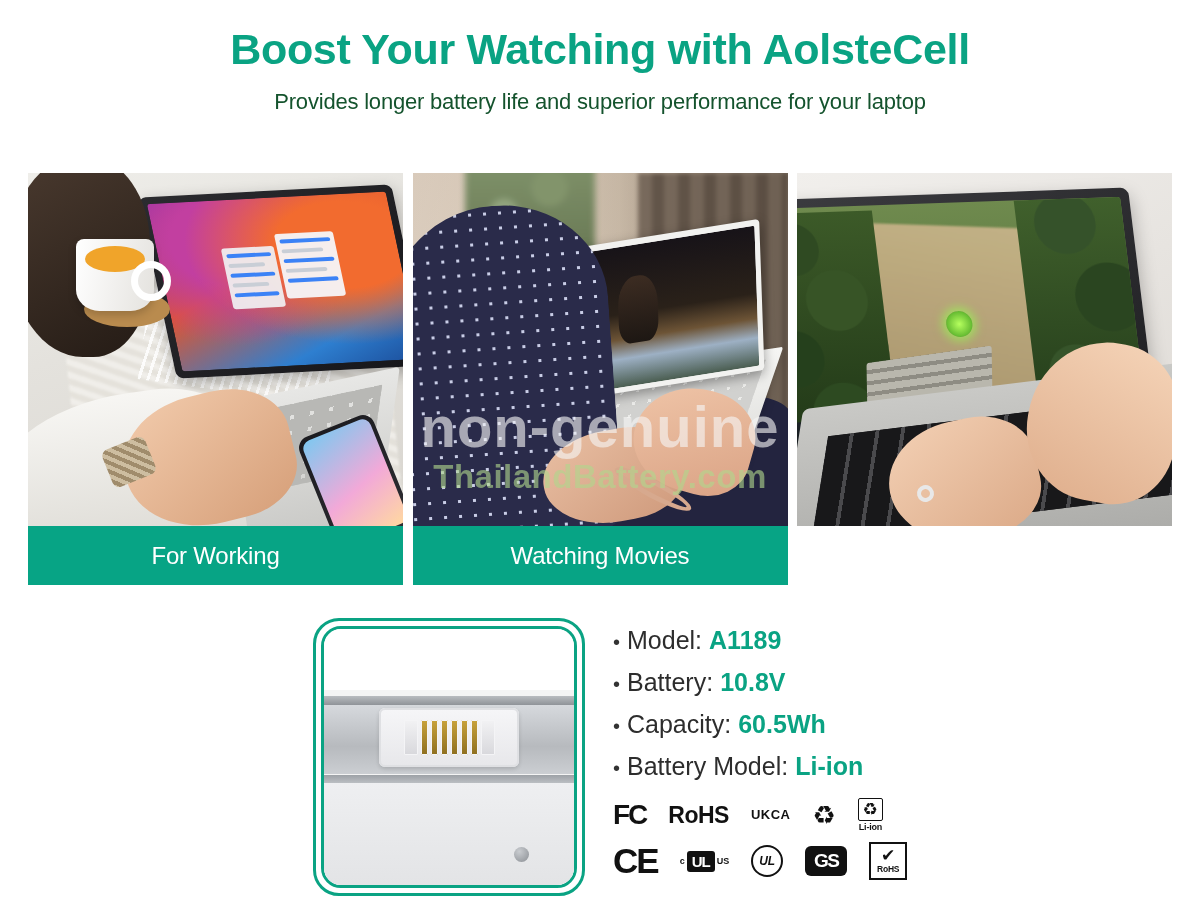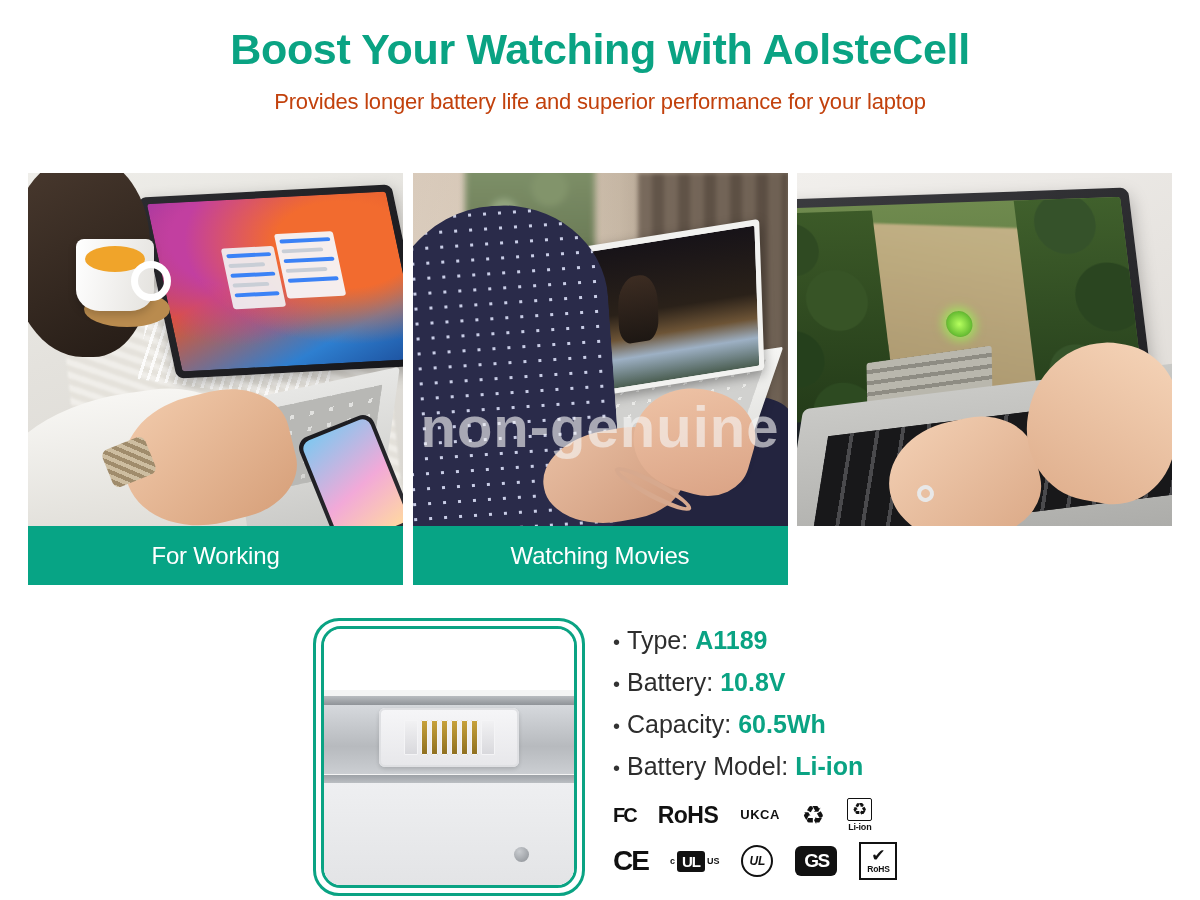--- a/index.html
+++ b/index.html
@@ -12,21 +12,21 @@
   }
   .page { position: relative; width: 1200px; height: 900px; background: #fff; }
 
   
   .header { width: 1200px; padding-top: 26px; text-align: center; }
   .headline {
     font-size: 43px; font-weight: bold; color: #0AA383;
     letter-spacing: -0.3px; line-height: 1.1;
   }
   .subhead {
-    margin-top: 16px; font-size: 22px; color: #c2410c; font-weight: 400;
+    margin-top: 16px; font-size: 22px; color: #14532d; font-weight: 400;
     letter-spacing: -0.2px;
   }
 
   
   .cards {
     position: absolute; left: 28px; top: 173px;
     width: 1144px; height: 412px;
     display: flex; justify-content: space-between;
   }
   .card { width: 375px; height: 412px; display: flex; flex-direction: column; }
@@ -241,24 +241,24 @@
 
   .specs { position: absolute; left: 613px; top: 14px; width: 420px; }
   .spec-row { display: flex; align-items: baseline; margin-bottom: 13px; }
   .spec-bullet { width: 14px; color: #333; font-size: 20px; line-height: 1; }
   .spec-label { font-size: 25px; color: #2d2d2d; }
   .spec-value { font-size: 25px; color: #0AA383; font-weight: bold; margin-left: 7px; }
 
   .certs { position: absolute; left: 613px; top: 180px; width: 320px; }
   .cert-row { display: flex; align-items: center; gap: 22px; height: 46px; }
   .cert { color: #111; display: flex; align-items: center; justify-content: center; }
-  .cert-fcc { font-size: 20px; font-weight: bold; letter-spacing: -2px; }
+  .cert-fcc { font-size: 28px; font-weight: bold; letter-spacing: -2px; }
   .cert-rohs { font-size: 23px; font-weight: bold; letter-spacing: -.5px; }
   .cert-ukca { font-size: 13px; font-weight: bold; line-height: .95; text-align: center; letter-spacing: .5px; }
-  .cert-ce { font-size: 28px; font-weight: bold; letter-spacing: -2px; }
+  .cert-ce { font-size: 35px; font-weight: bold; letter-spacing: -2px; }
   .recycle-glyph { font-size: 26px; line-height: 1; }
   .cert-liion { display: flex; flex-direction: column; align-items: center; gap: 1px; }
   .cert-liion .boxed { border: 1.6px solid #111; border-radius: 2px; padding: 2px 4px;
     font-size: 17px; line-height: 1; }
   .cert-liion .lbl { font-size: 9px; font-weight: bold; letter-spacing: -.2px; }
   .cert-ul-c { display:flex; align-items:center; gap:2px; font-weight:bold; }
   .cert-ul-c .sm { font-size: 9px; }
   .cert-ul-c .mark { background:#111; color:#fff; font-size: 15px; padding: 2px 5px;
     border-radius: 3px; letter-spacing: -1px; }
   .cert-ul-circle { width: 32px; height: 32px; border: 2.4px solid #111; border-radius: 50%;
@@ -366,20 +366,21 @@
           </div>
         <div class="p3-hand-l"></div>
         <div class="p3-ring"></div>
         <div class="p3-hand-r"></div>
       </div>
     </div>
   </div>
 
   <div class="watermark">
     <div class="wm1">non-genuine</div>
+    <div class="wm2">ThailandBattery.com</div>
   </div>
 
   <div class="bottom">
 
     <div class="battery-frame">
       <div class="battery-frame-inner">
         <div class="batt-photo">
           <div class="batt-top-edge"></div>
           <div class="batt-body"></div>
           <div class="batt-lower-edge"></div>
@@ -395,21 +396,21 @@
             <span class="batt-slot end"></span>
           </div>
           <div class="batt-screw"></div>
         </div>
       </div>
     </div>
 
     <div class="specs">
       <div class="spec-row">
         <span class="spec-bullet">•</span>
-        <span class="spec-label">Type:</span>
+        <span class="spec-label">Model:</span>
         <span class="spec-value">A1189</span>
       </div>
       <div class="spec-row">
         <span class="spec-bullet">•</span>
         <span class="spec-label">Battery:</span>
         <span class="spec-value">10.8V</span>
       </div>
       <div class="spec-row">
         <span class="spec-bullet">•</span>
         <span class="spec-label">Capacity:</span>

